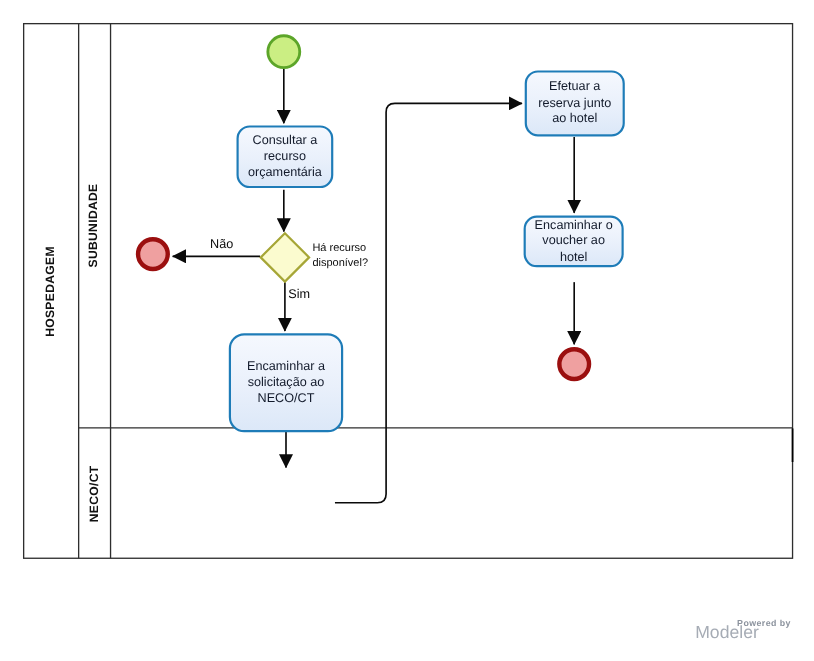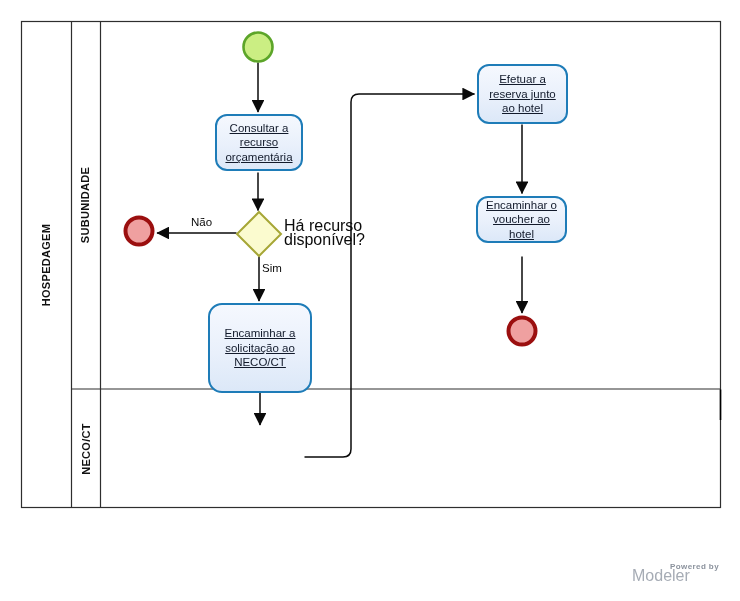--- a/index.html
+++ b/index.html
@@ -15,28 +15,28 @@
     transform:rotate(-90deg);white-space:nowrap;font-weight:bold;
     font-size:11px;letter-spacing:0.3px;color:#111111;
   }
   
   .task{
     position:absolute;box-sizing:border-box;
     border:2.5px solid #1E7CB8;border-radius:12px;
     background:linear-gradient(180deg,#F5F8FE 0%,#E9F0FB 55%,#DCE8F8 100%);
     display:flex;align-items:center;justify-content:center;
     text-align:center;font-size:11.5px;line-height:14.5px;
-    white-space:pre-line;color:#121A2B;text-decoration:underline;
+    white-space:pre-line;color:#121A2B;
   }
   
   .flow-label{
     position:absolute;font-size:11.5px;color:#0B0B0B;line-height:13px;
   }
   .gateway-question{
-    position:absolute;font-size:16px;color:#0B0B0B;line-height:14px;
+    position:absolute;font-size:10px;color:#0B0B0B;line-height:14px;
     white-space:pre-line;text-align:left;
   }
   
   svg.overlay{position:absolute;left:0;top:0;}
   
   .branding{position:absolute;left:630px;top:525px;width:92px;}
   .powered-by{
     text-align:right;font-size:8px;font-weight:bold;color:#8B929D;
     letter-spacing:0.4px;padding-right:3px;margin-top:37px;
   }

